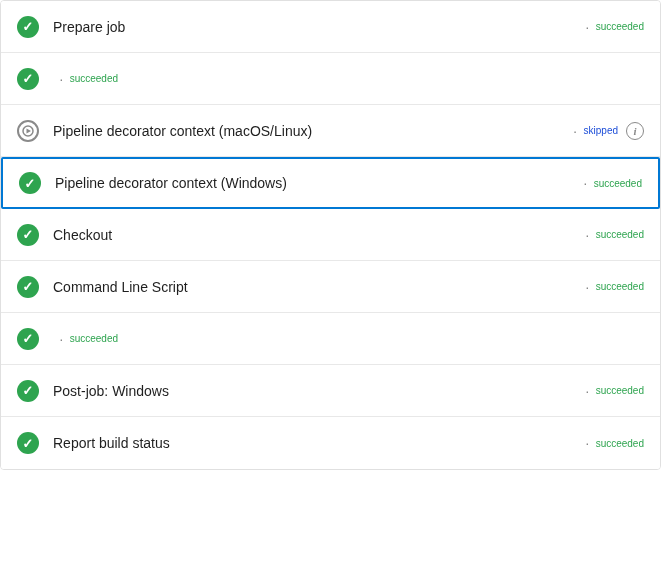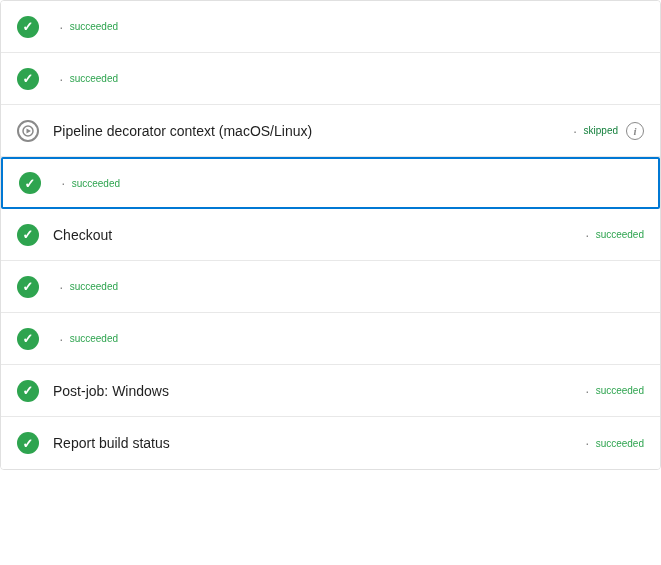--- a/index.html
+++ b/index.html
@@ -78,21 +78,21 @@
 
     .status-text {
       font-size: 10px;
     }
 
     .status-text.success {
       color: #2ea44f;
     }
 
     .status-text.skipped {
-      color: #15803d;
+      color: #1d4ed8;
     }
 
     .info-icon {
       width: 18px;
       height: 18px;
       border-radius: 50%;
       border: 1.5px solid #8a8a8a;
       color: #8a8a8a;
       display: flex;
       align-items: center;
@@ -104,20 +104,21 @@
       font-style: italic;
       font-family: serif;
     }
   </style>
 </head>
 <body>
 
 <div class="job-list" id="job-list-container">
     <div class="job-item">
       <div class="status-icon success">✓</div>
+      <span class="job-name">Prepare job</span>
       <span class="separator">·</span>
       <span class="status-text success">succeeded</span>
     </div>
     <div class="job-item">
       <div class="status-icon success">✓</div>
       <span class="separator">·</span>
       <span class="status-text success">succeeded</span>
     </div>
     <div class="job-item">
       <div class="status-icon skipped">
@@ -126,31 +127,33 @@
           <polygon points="4.5,3.5 9,6 4.5,8.5" fill="#8a8a8a"></polygon>
         </svg>
       </div>
       <span class="job-name">Pipeline decorator context (macOS/Linux)</span>
       <span class="separator">·</span>
       <span class="status-text skipped">skipped</span>
       <div class="info-icon">i</div>
     </div>
     <div class="job-item highlighted">
       <div class="status-icon success">✓</div>
+      <span class="job-name">Pipeline decorator context (Windows)</span>
       <span class="separator">·</span>
       <span class="status-text success">succeeded</span>
     </div>
     <div class="job-item">
       <div class="status-icon success">✓</div>
       <span class="job-name">Checkout</span>
       <span class="separator">·</span>
       <span class="status-text success">succeeded</span>
     </div>
     <div class="job-item">
       <div class="status-icon success">✓</div>
+      <span class="job-name">Command Line Script</span>
       <span class="separator">·</span>
       <span class="status-text success">succeeded</span>
     </div>
     <div class="job-item">
       <div class="status-icon success">✓</div>
       <span class="separator">·</span>
       <span class="status-text success">succeeded</span>
     </div>
     <div class="job-item">
       <div class="status-icon success">✓</div>

